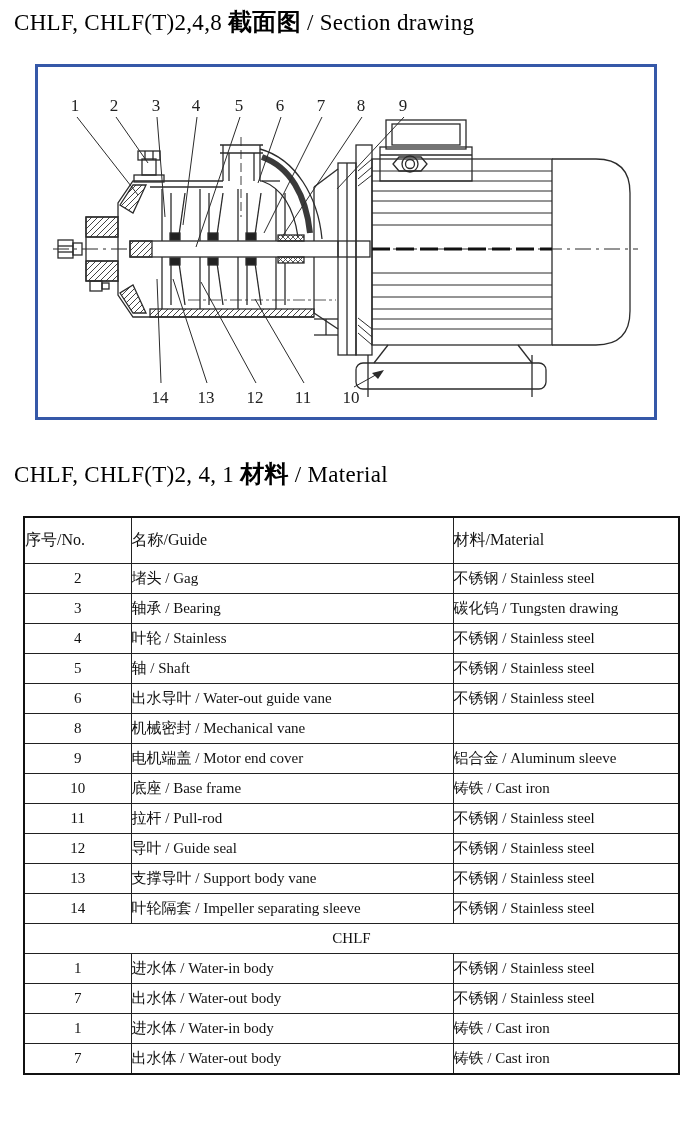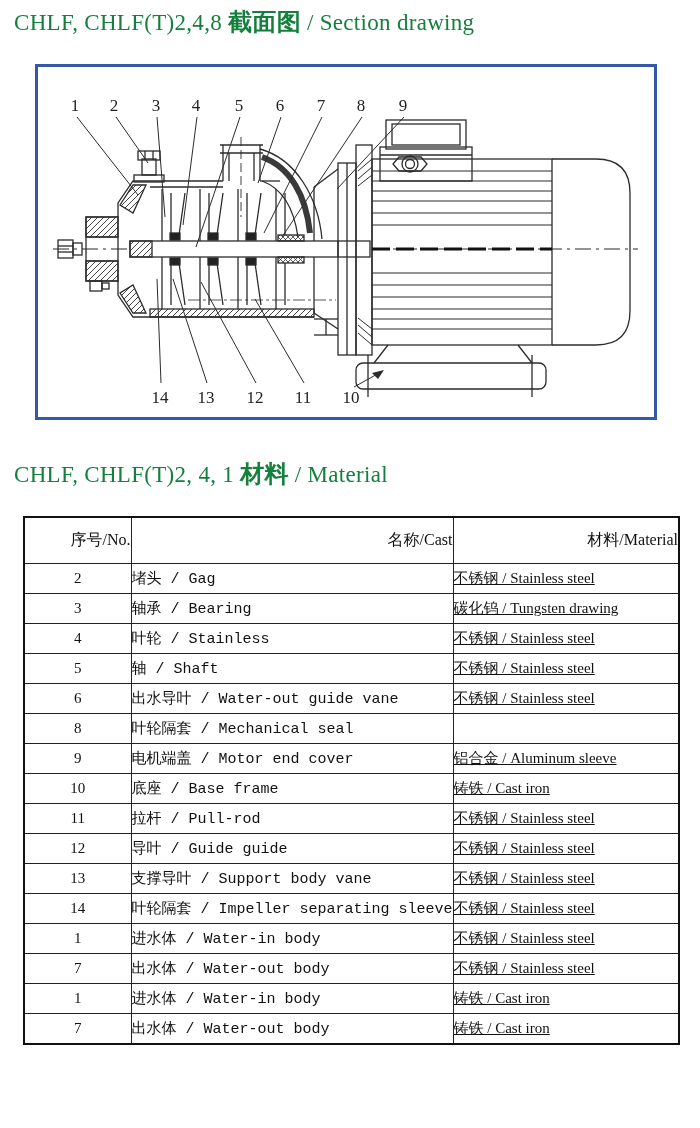--- a/index.html
+++ b/index.html
@@ -2,45 +2,45 @@
 <html><head>
 <meta charset="utf-8">
 <style>
   html,body{margin:0;padding:0;}
   body{
     width:700px;height:1128px;position:relative;background:#ffffff;
     font-family:"Liberation Serif", serif;color:#111;
   }
   .page-title{
     position:absolute;left:14px;white-space:nowrap;
-    font-size:23px;letter-spacing:.3px;color:#15803d;
+    font-size:23px;letter-spacing:.3px;color:#000000;
   }
   .page-title .cjk{font-weight:bold;font-size:24px;}
   #title-section{top:6px;}
   #title-material{top:458px;}
 
   .frame{
     position:absolute;left:35px;top:64px;width:616px;height:350px;
     border:3px solid #3558a8;background:#fff;
   }
   .frame svg{display:block;width:616px;height:350px;}
 
   table.material{
     position:absolute;left:23px;top:516px;width:655px;
     border-collapse:collapse;table-layout:fixed;
     border:2px solid #111;
   }
   table.material td{
     border:1px solid #222;height:29px;padding:0;
     font-size:15px;vertical-align:middle;overflow:hidden;white-space:nowrap;
   }
-  table.material tr.hdr td{height:45px;font-size:16px;text-align:right;}
+  table.material tr.hdr td{height:45px;font-size:16px;text-align:left;}
   td.cell-no{text-align:center;}
-  td.cell-name{padding-left:12px;font-family:Liberation Mono, monospace;}
-  td.cell-material{padding-left:30px;text-decoration:underline;}
+  td.cell-name{padding-left:12px;}
+  td.cell-material{padding-left:30px;}
   td.section-cell{text-align:center;padding-right:155px;}
 </style>
 </head>
 <body>
 
 <div class="page-title" id="title-section">
   <span>CHLF, CHLF(T)2,4,8 </span><span class="cjk">截面图</span><span> / Section drawing</span>
 </div>
 
 <div class="frame">
@@ -240,21 +240,21 @@
 
 <table class="material">
   <colgroup>
       <col style="width:107px">
       <col style="width:322px">
       <col style="width:226px">
     </colgroup>
   <tbody>
     <tr class="hdr">
       <td>序号/No.</td>
-      <td>名称/Cast</td>
+      <td>名称/Guide</td>
       <td>材料/Material</td>
     </tr>
   <tr>
         <td class="cell-no">2</td>
         <td class="cell-name">堵头 / Gag</td>
         <td class="cell-material">不锈钢 / Stainless steel</td>
       </tr>
       <tr>
         <td class="cell-no">3</td>
         <td class="cell-name">轴承 / Bearing</td>
@@ -270,52 +270,55 @@
         <td class="cell-name">轴 / Shaft</td>
         <td class="cell-material">不锈钢 / Stainless steel</td>
       </tr>
       <tr>
         <td class="cell-no">6</td>
         <td class="cell-name">出水导叶 / Water-out guide vane</td>
         <td class="cell-material">不锈钢 / Stainless steel</td>
       </tr>
       <tr>
         <td class="cell-no">8</td>
-        <td class="cell-name">叶轮隔套 / Mechanical seal</td>
+        <td class="cell-name">机械密封 / Mechanical vane</td>
         <td class="cell-material"></td>
       </tr>
       <tr>
         <td class="cell-no">9</td>
         <td class="cell-name">电机端盖 / Motor end cover</td>
         <td class="cell-material">铝合金 / Aluminum sleeve</td>
       </tr>
       <tr>
         <td class="cell-no">10</td>
         <td class="cell-name">底座 / Base frame</td>
         <td class="cell-material">铸铁 / Cast iron</td>
       </tr>
       <tr>
         <td class="cell-no">11</td>
         <td class="cell-name">拉杆 / Pull-rod</td>
         <td class="cell-material">不锈钢 / Stainless steel</td>
       </tr>
       <tr>
         <td class="cell-no">12</td>
-        <td class="cell-name">导叶 / Guide guide</td>
+        <td class="cell-name">导叶 / Guide seal</td>
         <td class="cell-material">不锈钢 / Stainless steel</td>
       </tr>
       <tr>
         <td class="cell-no">13</td>
         <td class="cell-name">支撑导叶 / Support body vane</td>
         <td class="cell-material">不锈钢 / Stainless steel</td>
       </tr>
       <tr>
         <td class="cell-no">14</td>
         <td class="cell-name">叶轮隔套 / Impeller separating sleeve</td>
         <td class="cell-material">不锈钢 / Stainless steel</td>
+      </tr>
+      <tr>
+        <td colspan="3" class="section-cell">CHLF</td>
       </tr>
       <tr>
         <td class="cell-no">1</td>
         <td class="cell-name">进水体 / Water-in body</td>
         <td class="cell-material">不锈钢 / Stainless steel</td>
       </tr>
       <tr>
         <td class="cell-no">7</td>
         <td class="cell-name">出水体 / Water-out body</td>
         <td class="cell-material">不锈钢 / Stainless steel</td>

